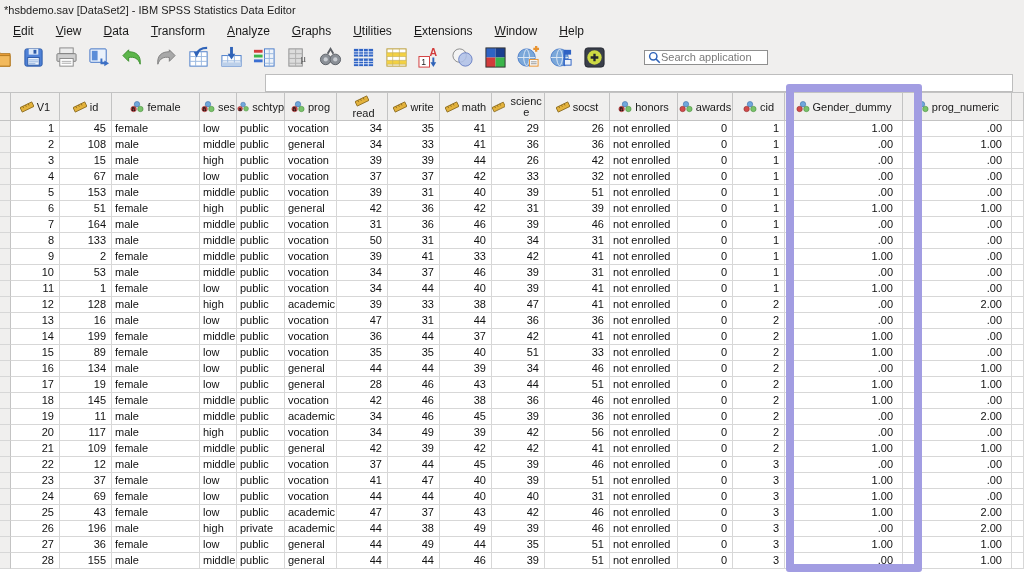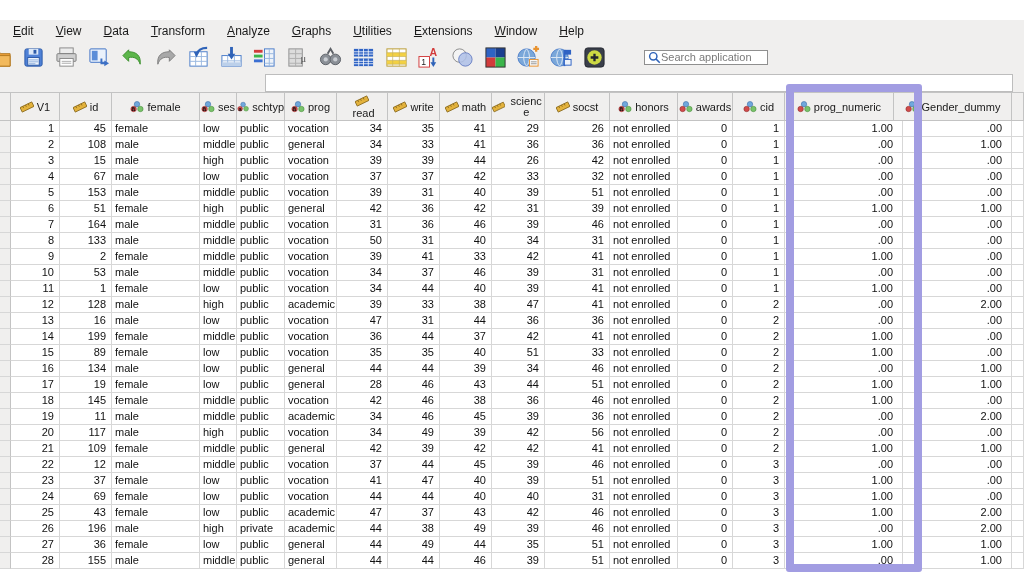--- a/index.html
+++ b/index.html
@@ -40,20 +40,23 @@
   .dcell.l { text-align:left; padding-left:3px; }
   .gut { background:#f0efee; border-right:1px solid #c3c3c3; border-bottom:1px solid #d7d7d7; }
 
   
   #highlight { position:absolute; left:786px; top:84px; width:136px; height:488px; border:8px solid #a29de2; border-radius:3px; z-index:50; }
 </style>
 </head>
 <body>
 
 <div id="app">
+  <div id="titlebar">
+    <div class="t">*hsbdemo.sav [DataSet2] - IBM SPSS Statistics Data Editor</div>
+  </div>
   <div id="menubar">
       <div class="menu-item">Edit</div>
       <div class="menu-item">View</div>
       <div class="menu-item">Data</div>
       <div class="menu-item">Transform</div>
       <div class="menu-item">Analyze</div>
       <div class="menu-item">Graphs</div>
       <div class="menu-item">Utilities</div>
       <div class="menu-item">Extensions</div>
       <div class="menu-item">Window</div>
@@ -339,35 +342,35 @@
           <span class="lbl">awards</span>
         </div>
         <div class="hcell" style="width: 52px;">
           <svg width="14" height="12" viewBox="0 0 14 12">
             <circle cx="7" cy="3.2" r="2.7" fill="#6fa8dc" stroke="#3f6fa8" stroke-width="0.6"></circle>
             <circle cx="3.6" cy="8" r="2.7" fill="#d24a4a" stroke="#8f2f2f" stroke-width="0.6"></circle>
             <circle cx="10.4" cy="8" r="2.7" fill="#79c36a" stroke="#4c8f3f" stroke-width="0.6"></circle>
           </svg>
           <span class="lbl">cid</span>
         </div>
-        <div class="hcell" style="width: 109px;">
+        <div class="hcell" style="width: 118px;">
           <svg width="14" height="12" viewBox="0 0 14 12">
             <circle cx="7" cy="3.2" r="2.7" fill="#6fa8dc" stroke="#3f6fa8" stroke-width="0.6"></circle>
             <circle cx="3.6" cy="8" r="2.7" fill="#d24a4a" stroke="#8f2f2f" stroke-width="0.6"></circle>
             <circle cx="10.4" cy="8" r="2.7" fill="#79c36a" stroke="#4c8f3f" stroke-width="0.6"></circle>
           </svg>
-          <span class="lbl">prog_numeric</span>
-        </div>
-        <div class="hcell" style="width: 118px;">
+          <span class="lbl">Gender_dummy</span>
+        </div>
+        <div class="hcell" style="width: 109px;">
           <svg width="14" height="12" viewBox="0 0 14 12">
             <circle cx="7" cy="3.2" r="2.7" fill="#6fa8dc" stroke="#3f6fa8" stroke-width="0.6"></circle>
             <circle cx="3.6" cy="8" r="2.7" fill="#d24a4a" stroke="#8f2f2f" stroke-width="0.6"></circle>
             <circle cx="10.4" cy="8" r="2.7" fill="#79c36a" stroke="#4c8f3f" stroke-width="0.6"></circle>
           </svg>
-          <span class="lbl">Gender_dummy</span>
+          <span class="lbl">prog_numeric</span>
         </div>
         <div class="hcell" style="width: 12px;"></div>
       </div>
     <div id="rows">
         <div class="drow">
           <div class="dcell gut" style="width: 11px;"></div>
           <div class="dcell r" style="width: 49px;">1</div>
           <div class="dcell r" style="width: 52px;">45</div>
           <div class="dcell l" style="width: 88px;">female</div>
           <div class="dcell l" style="width: 37px;">low</div>

